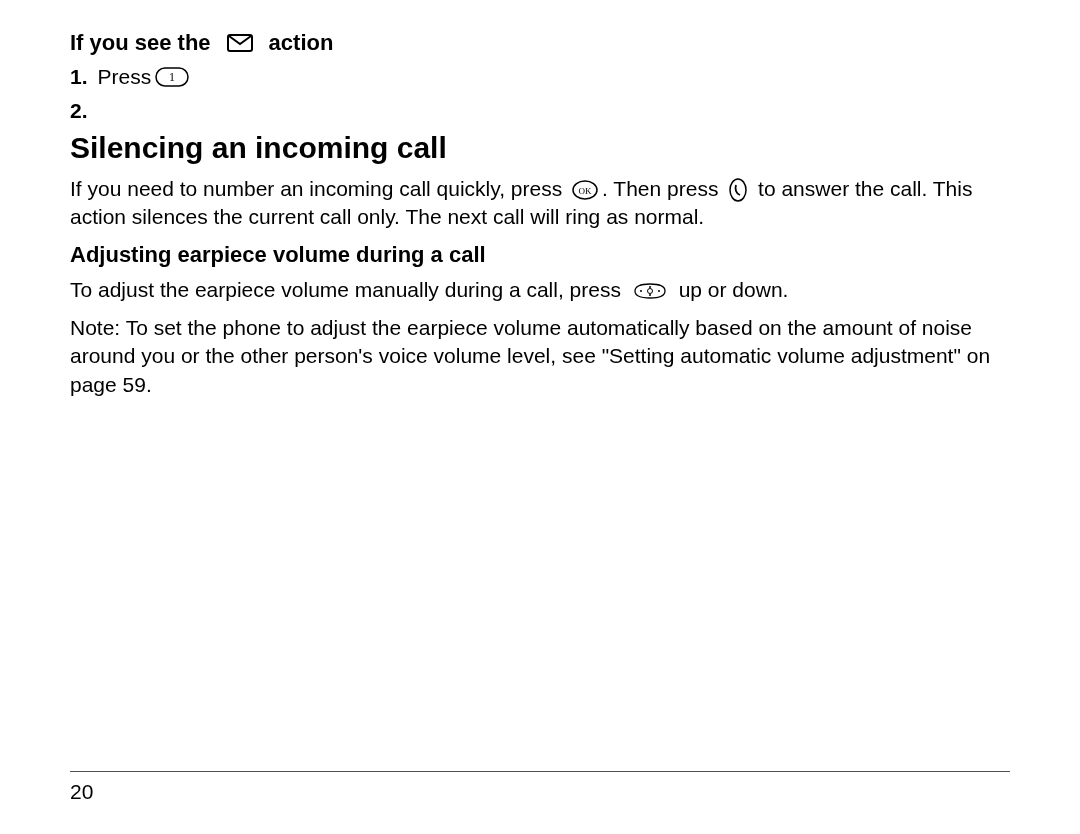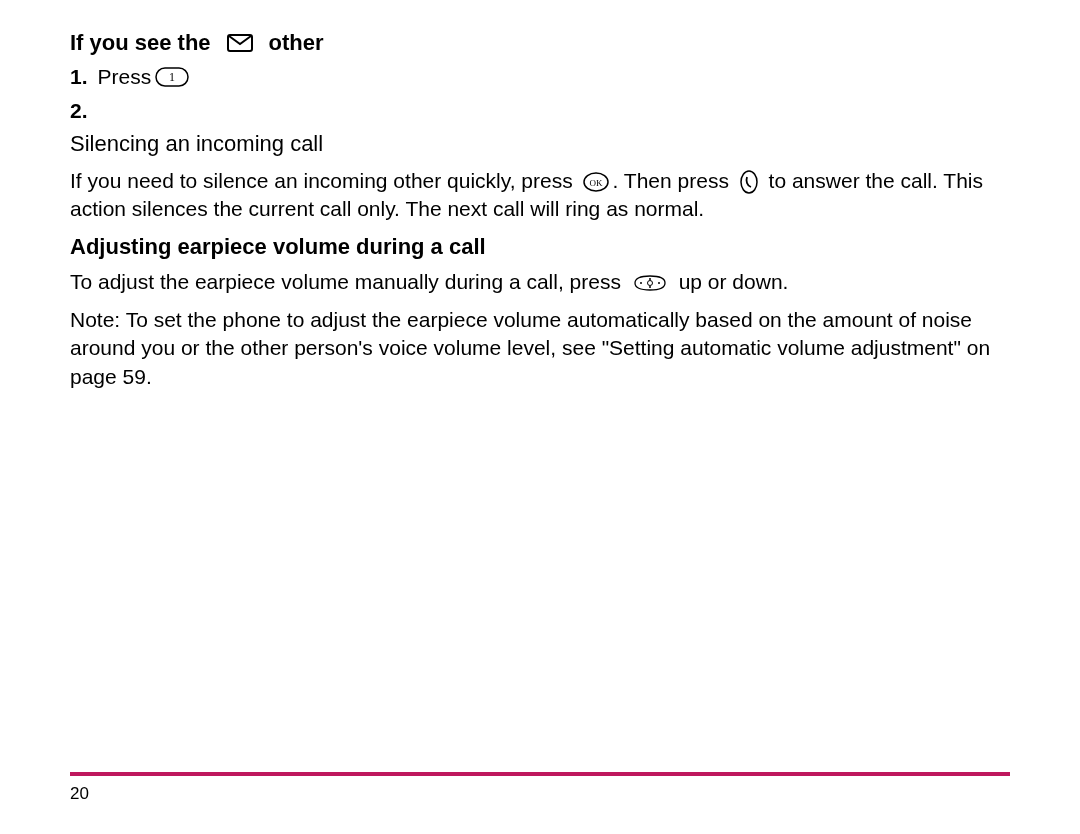--- a/index.html
+++ b/index.html
@@ -26,87 +26,87 @@
     margin-left: 0;
     display: flex;
     align-items: center;
     margin-bottom: 4px;
   }
   .ol-num {
     font-weight: bold;
     margin-right: 10px;
   }
   .section-heading-large {
-    font-weight: normal;
-    font-size: 22px;
+    font-weight: bold;
+    font-size: 30px;
     margin-bottom: 10px;
   }
   .body-text {
     font-size: 21px;
     line-height: 1.35;
     margin-bottom: 10px;
   }
   .subheading {
     font-weight: bold;
     font-size: 22px;
     margin-top: 8px;
     margin-bottom: 8px;
   }
   .note-label { font-weight: normal; }
   .footer {
     position: absolute;
     bottom: 30px;
     left: 70px;
     right: 70px;
-    border-top: 4px solid #be185d;
+    border-top: 1px solid #be185d;
     padding-top: 8px;
     display: flex;
     justify-content: space-between;
-    font-size: 17px;
+    font-size: 21px;
   }
   .icon-inline {
     display: inline-flex;
     vertical-align: middle;
     margin: 0 4px;
   }
   svg { display: block; }
 </style>
 </head>
 <body>
 
 <div class="section-heading-small">
   <span>If you see the</span>
   <span class="icon-inline">
     <svg width="26" height="18" viewBox="0 0 26 18">
       <rect x="1" y="1" width="24" height="16" rx="2" fill="none" stroke="#000" stroke-width="2"></rect>
       <path d="M 2 2 L 13 10 L 24 2" fill="none" stroke="#000" stroke-width="2"></path>
     </svg>
   </span>
-  <span>other</span>
+  <span>action</span>
 </div>
 
 <div class="ol-item">
   <span class="ol-num">1.</span>
   <span>Press</span>
   <span class="icon-inline">
     <svg width="34" height="20" viewBox="0 0 34 20">
       <rect x="1" y="1" width="32" height="18" rx="9" fill="none" stroke="#000" stroke-width="1.5"></rect>
       <text x="17" y="14" text-anchor="middle" font-size="12" font-family="Verdana">1</text>
     </svg>
   </span>
 </div>
 
 <div class="ol-item">
   <span class="ol-num">2.</span>
 </div>
 
 <div class="section-heading-large">Silencing an incoming call</div>
 
 <div class="body-text">
-  <span>If you need to silence an incoming other quickly, press</span>
+  <span>If you need to number an incoming call quickly, press</span>
   <span class="icon-inline">
     <svg width="26" height="20" viewBox="0 0 26 20">
       <ellipse cx="13" cy="10" rx="12" ry="9" fill="none" stroke="#000" stroke-width="1.5"></ellipse>
       <text x="13" y="13.5" text-anchor="middle" font-size="9" font-family="Verdana">OK</text>
     </svg>
   </span><span>. Then press</span>
   <span class="icon-inline">
     <svg width="20" height="24" viewBox="0 0 20 24">
       <ellipse cx="10" cy="12" rx="8" ry="11" fill="none" stroke="#000" stroke-width="1.5"></ellipse>
       <path d="M 8 7 Q 7 10 8 13 Q 9 16 12 17" fill="none" stroke="#000" stroke-width="1.8"></path>

